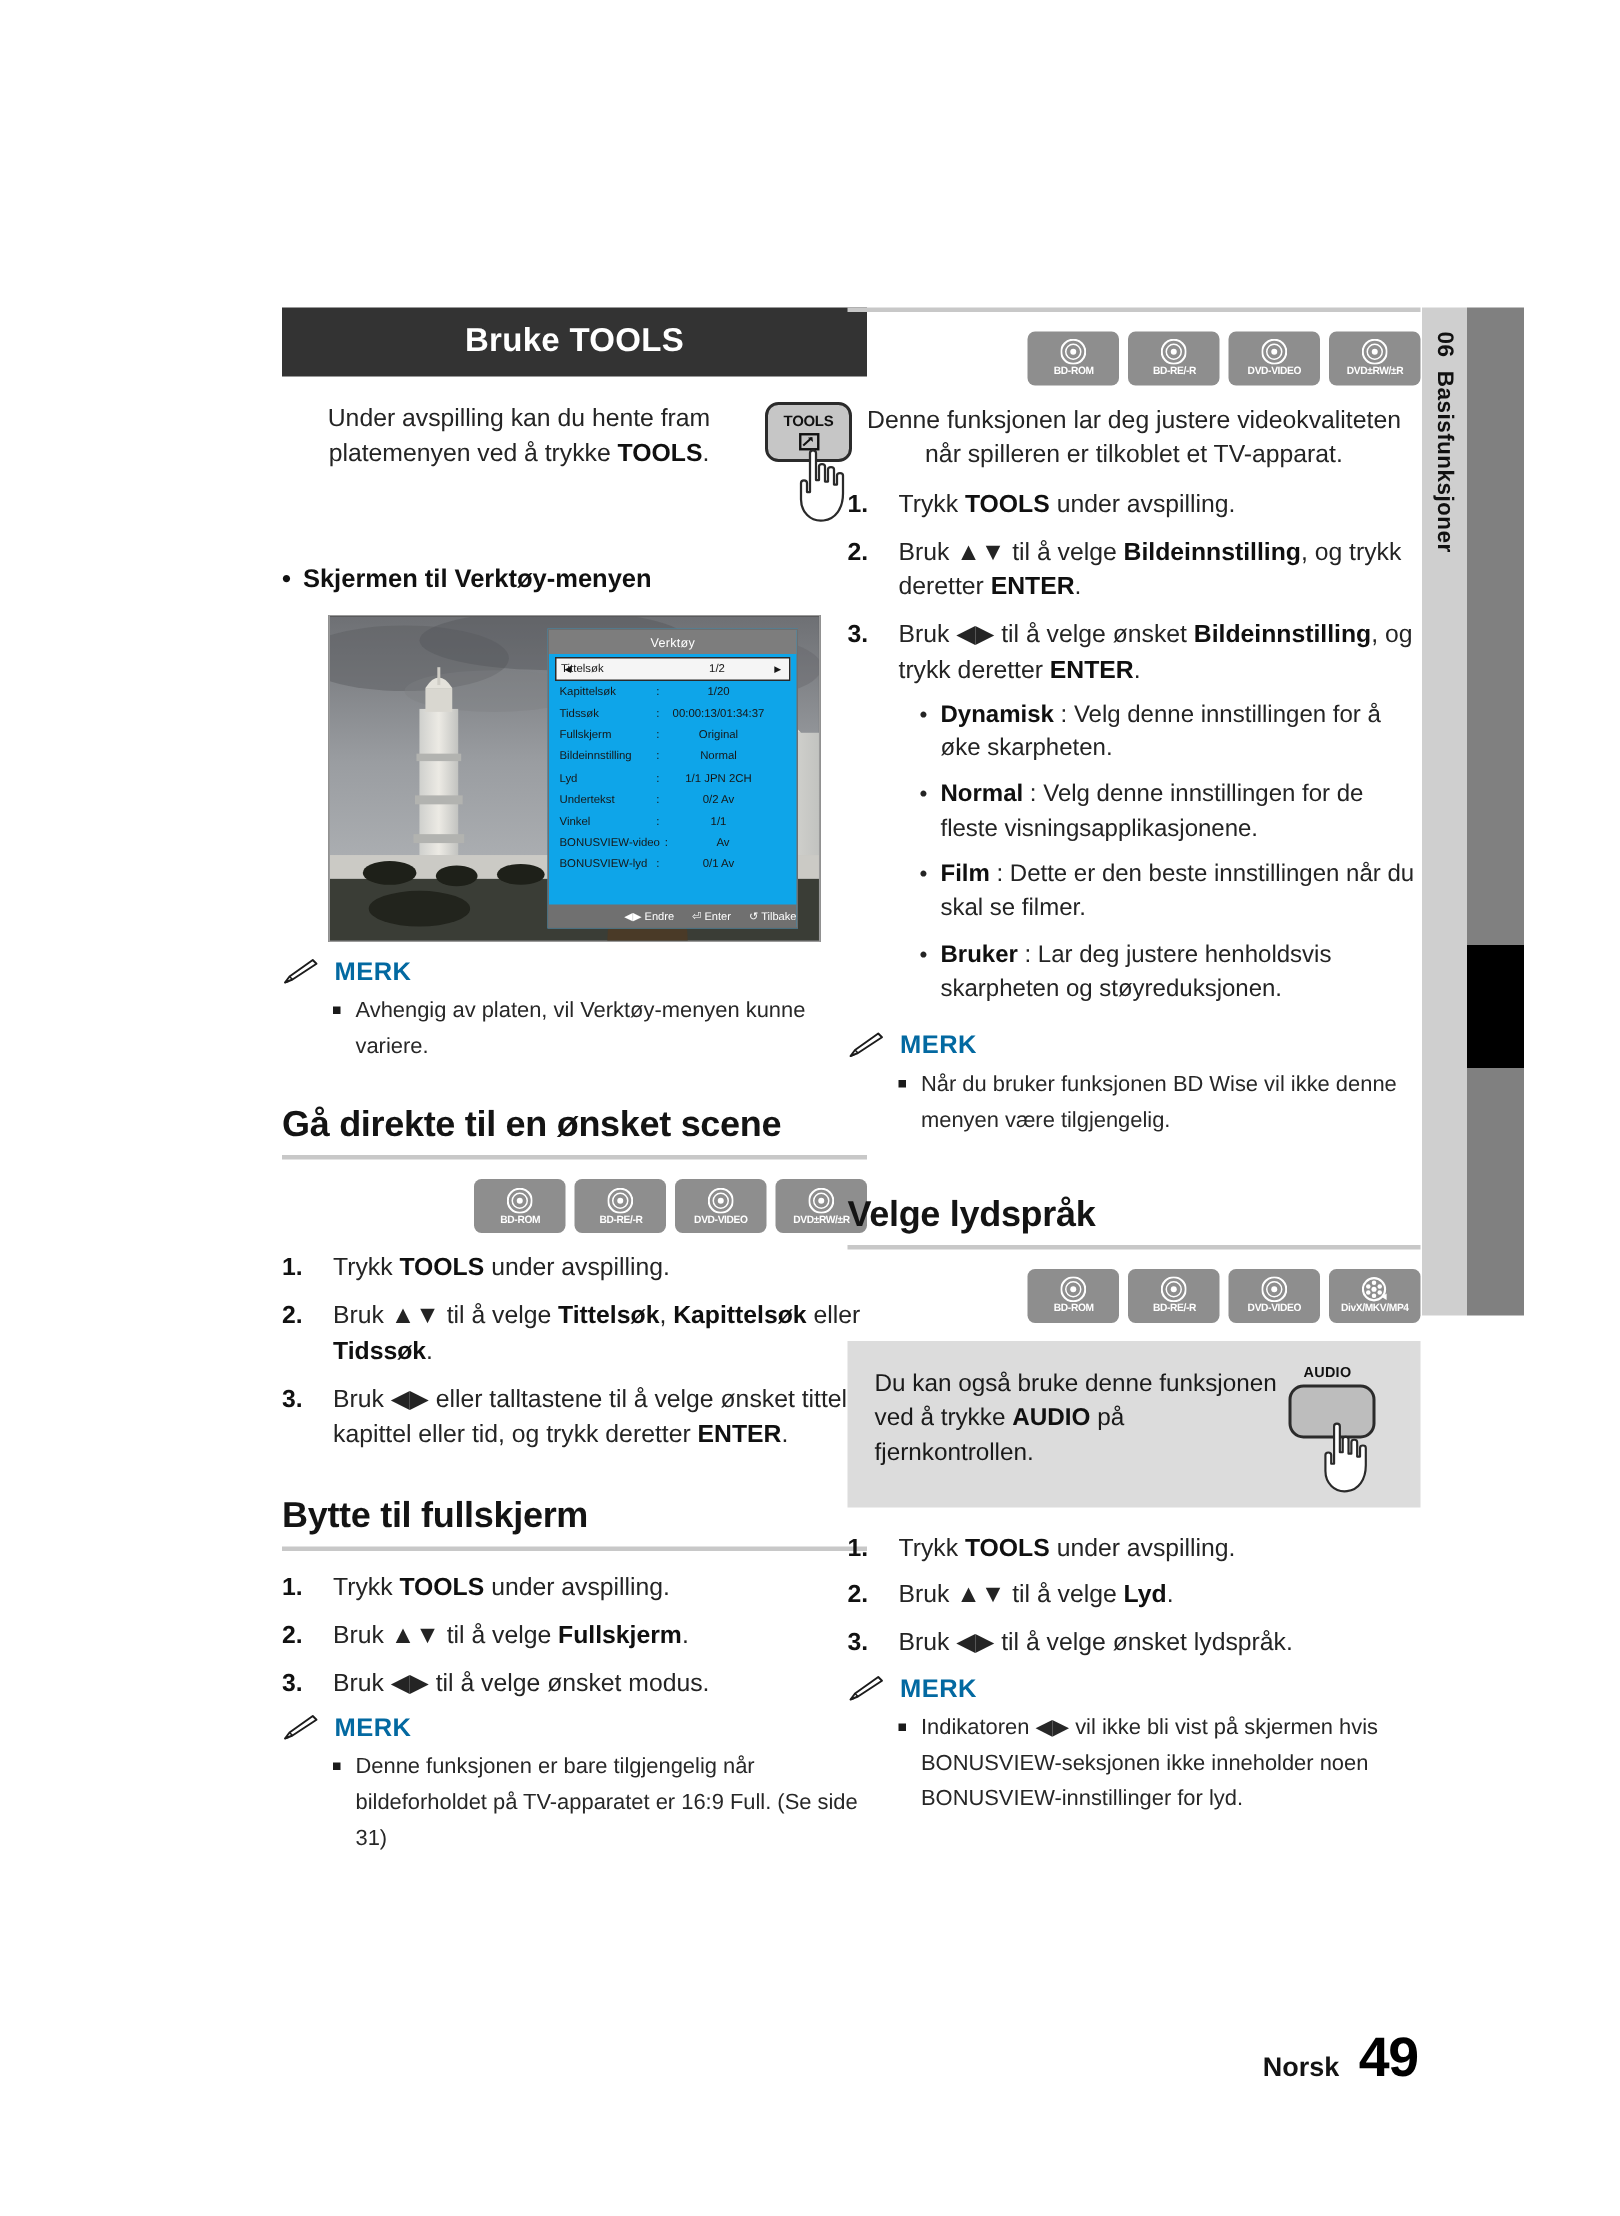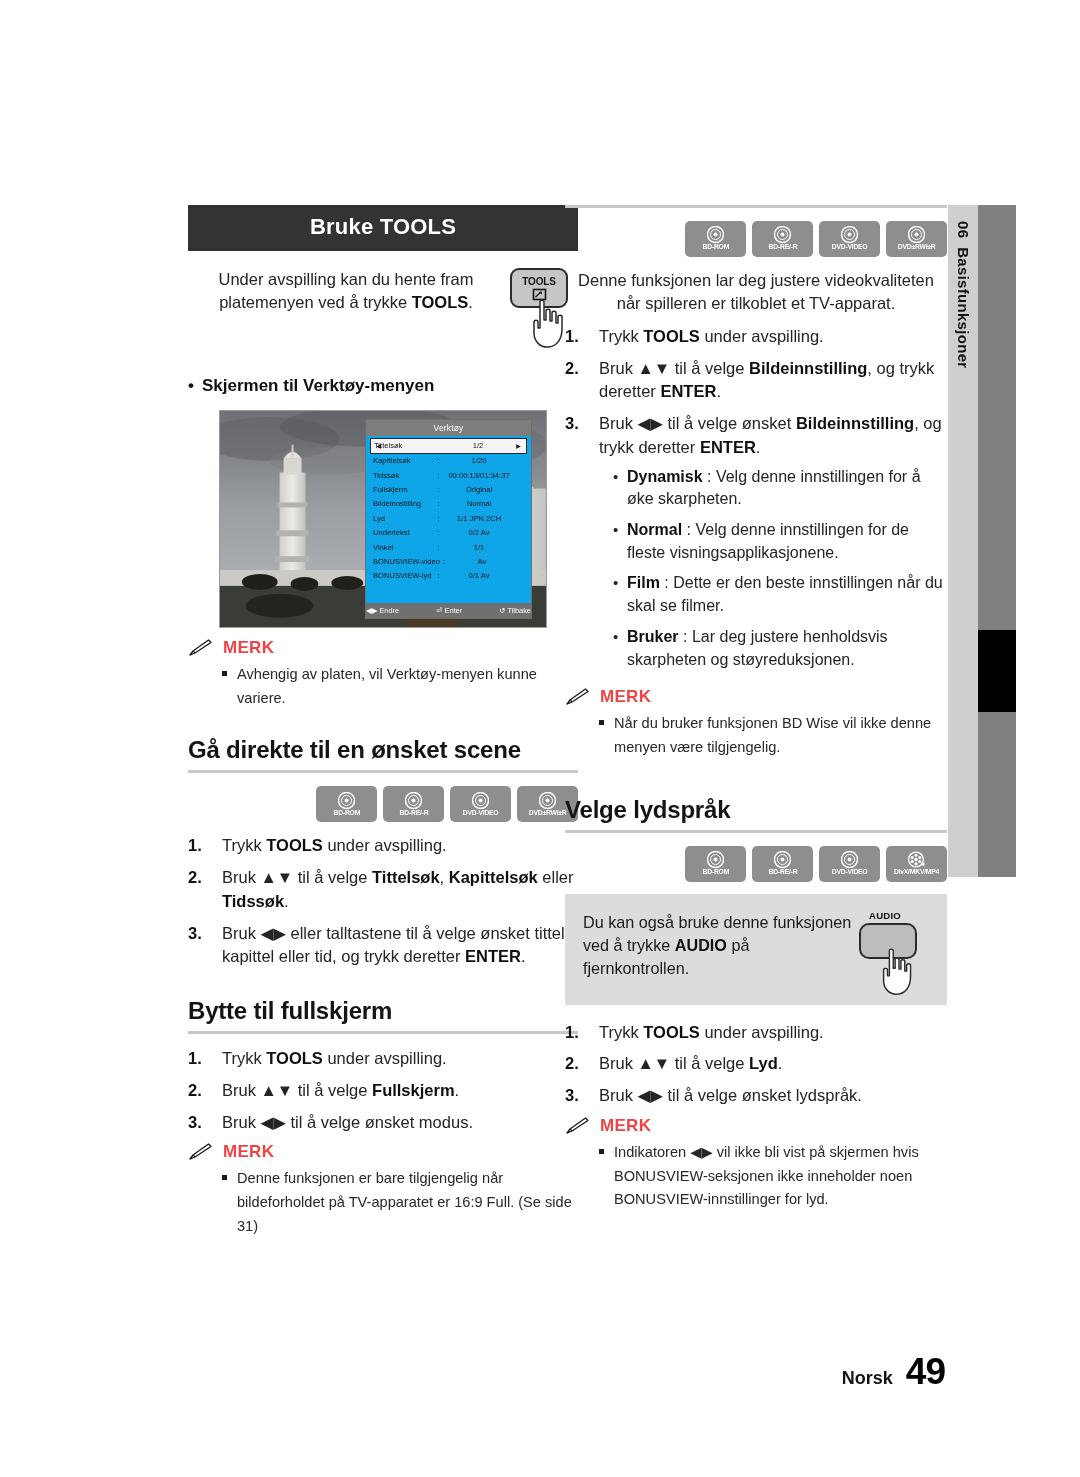--- a/index.html
+++ b/index.html
@@ -146,21 +146,21 @@
   .merk-head {
     display: flex;
     align-items: center;
     gap: 9px;
     margin-top: 10px;
     margin-bottom: 5px;
   }
   .merk-label {
     font-size: 17px;
     font-weight: bold;
-    color: #ef4444;
+    color: #0369a1;
     letter-spacing: 0.3px;
   }
   .pencil { width: 26px; height: 18px; flex: 0 0 26px; }
   .merk-item {
     display: flex;
     font-size: 14.6px;
     line-height: 1.62;
     padding-left: 34px;
     color: #272727;
   }
@@ -296,21 +296,21 @@
   .osd-k { flex: 1; white-space: nowrap; }
   .osd-sep { width: 9px; text-align: center; }
   .osd-v { width: 72px; text-align: center; white-space: nowrap; }
   .osd-ar { width: 9px; text-align: center; font-size: 6px; }
   .osd-foot {
     background: #707070;
     color: #ffffff;
     font-size: 7.4px;
     display: flex;
     align-items: center;
-    justify-content: space-between;
+    justify-content: flex-end;
     gap: 12px;
     padding: 3px 0;
   }
 
   
   .infobox {
     background: #dcdcdc;
     padding: 17px 16px 24px 18px;
     margin-top: 10px;
     display: flex;

